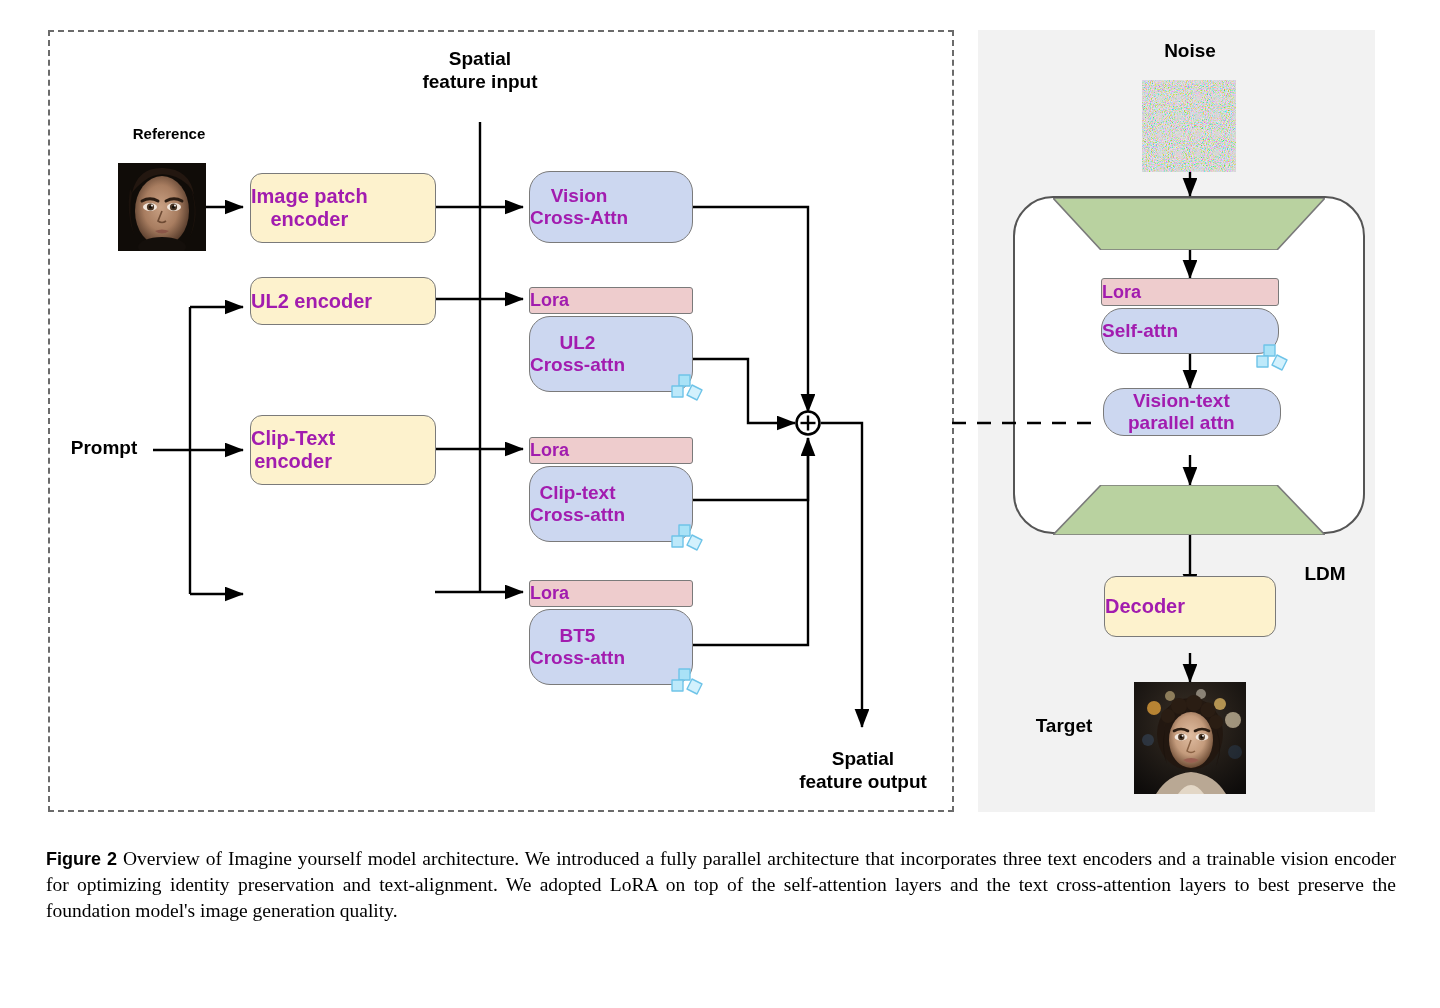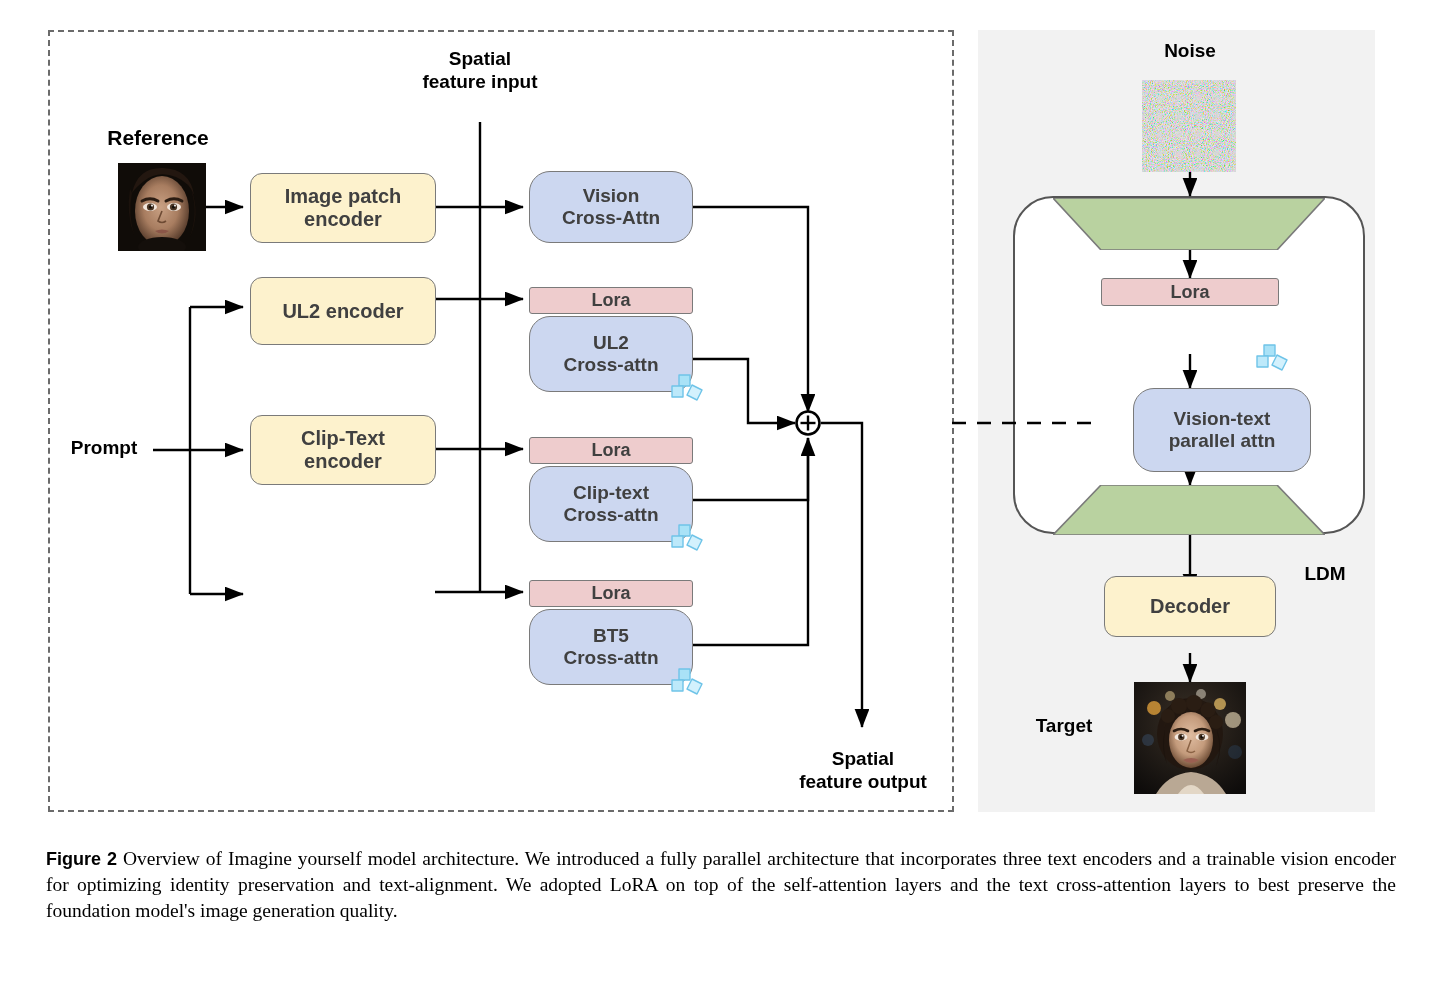--- a/index.html
+++ b/index.html
@@ -15,22 +15,22 @@
   
   .gray-panel{position:absolute;left:978px;top:30px;width:397px;height:782px;
      background:#f2f2f2;}
 
   
   .ldm-outline{position:absolute;left:1013px;top:196px;width:352px;height:338px;
      border:2px solid #555;border-radius:40px;background:#fff;box-sizing:border-box;}
 
   
   .node{position:absolute;box-sizing:border-box;border:1.5px solid #7a7a7a;
-     display:flex;align-items:center;justify-content:center;text-align:center;
-     font-weight:bold;color:#404040;line-height:1.15;}
+     display:flex;align-items:center;text-align:center;
+     font-weight:bold;color:#a21caf;line-height:1.15;}
   .n-yellow{background:#fdf2cd;border-radius:12px;}
   .n-blue{background:#ccd7f0;border-radius:21px;}
   .n-pink{background:#eecccd;border-radius:3px;}
 
   .lbl{position:absolute;font-weight:bold;color:#000;text-align:center;line-height:1.2;}
 
   
   .imgbox{position:absolute;overflow:hidden;border:0;}
 
   
@@ -105,21 +105,21 @@
       <line x1="800.5" y1="423" x2="815.5" y2="423" stroke="#000" stroke-width="2.4"></line>
       <line x1="808" y1="415.5" x2="808" y2="430.5" stroke="#000" stroke-width="2.4"></line>
     </g>
   </svg>
 
   <div class="lbl" style="left:400px;top:48px;width:160px;font-size:19px;">
     <div>Spatial</div>
     <div>feature input</div>
   </div>
 
-  <div class="lbl" style="left:88px;top:125px;width:140px;font-size:21px;">Reference</div>
+  <div class="lbl" style="left:99px;top:125px;width:140px;font-size:15px;">Reference</div>
 
   <div class="lbl" style="left:56px;top:437px;width:96px;font-size:19px;">Prompt</div>
 
   <div class="lbl" style="left:782px;top:748px;width:162px;font-size:19px;">
     <div>Spatial</div>
     <div>feature output</div>
   </div>
 
   <div class="lbl" style="left:1140px;top:40px;width:100px;font-size:19px;">Noise</div>
 
@@ -157,21 +157,21 @@
     </svg>
   </div>
 
   <div class="node n-yellow" style="left:250px;top:173px;width:186px;height:70px;font-size:20px;">
     <div>
       <div>Image patch</div>
       <div>encoder</div>
     </div>
   </div>
 
-  <div class="node n-yellow" style="left:250px;top:277px;width:186px;height:68px;font-size:20px;">
+  <div class="node n-yellow" style="left:250px;top:277px;width:186px;height:48px;font-size:20px;">
     <div>UL2 encoder</div>
   </div>
 
   <div class="node n-yellow" style="left:250px;top:415px;width:186px;height:70px;font-size:20px;">
     <div>
       <div>Clip-Text</div>
       <div>encoder</div>
     </div>
   </div>
 
@@ -261,31 +261,34 @@
   <div class="trap" style="left:1053px;top:485px;width:272px;height:50px;">
     <svg viewBox="0 0 272 50" width="272" height="50">
       <polygon points="48,0 224,0 272,50 0,50" fill="#b9d2a0" stroke="#7a7a7a" stroke-width="1.6"></polygon>
     </svg>
   </div>
 
   <div class="node n-pink" style="left:1101px;top:278px;width:178px;height:28px;font-size:18px;">
     <div>Lora</div>
   </div>
 
+  <div class="node n-blue" style="left:1101px;top:308px;width:178px;height:46px;font-size:19px;">
+    <div>Self-attn</div>
+  </div>
   <div class="iceicon" style="left:1254px;top:342px;">
     <svg viewBox="0 0 40 34" width="40" height="34">
       <g stroke="#6fc4e8" stroke-width="1.4" stroke-linejoin="round">
         <path d="M10,3 L21,3 L21,14 L10,14 Z" fill="#a9e2f7"></path>
         <path d="M3,14 L14,14 L14,25 L3,25 Z" fill="#bde9fa"></path>
         <path d="M23,13 L33,18 L28,28 L18,23 Z" fill="#d3f1fd"></path>
       </g>
     </svg>
   </div>
 
-  <div class="node n-blue" style="left:1133px;top:388px;width:178px;height:84px;font-size:19px;">
+  <div class="node n-blue" style="left:1103px;top:388px;width:178px;height:48px;font-size:19px;padding-left:24px;">
     <div>
       <div>Vision-text</div>
       <div>parallel attn</div>
     </div>
   </div>
 
   <div class="node n-yellow" style="left:1104px;top:576px;width:172px;height:61px;font-size:20px;">
     <div>Decoder</div>
   </div>
 

